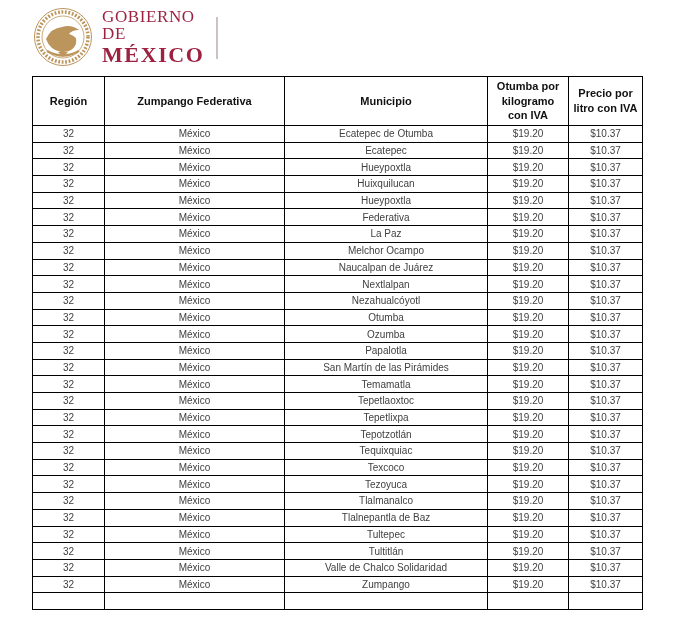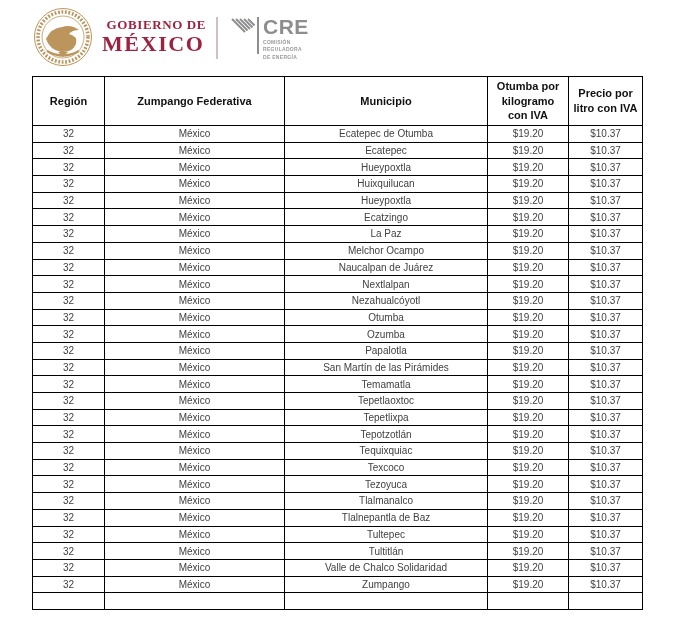--- a/index.html
+++ b/index.html
@@ -22,25 +22,24 @@
     align-items: center;
   }
   .seal { width: 60px; height: 60px; flex: 0 0 auto; }
   .wordmark {
     margin-left: 9px;
     font-family: "Liberation Serif", serif;
     color: #9D2241;
     width: 104px;
   }
   .wordmark .line1 {
-    font-size: 13px;
-    font-weight: bold;
+    font-size: 17px;
+    font-weight: normal;
     letter-spacing: 0.6px;
     line-height: 1.0;
-    text-align: right;
   }
   .wordmark .line2 {
     font-size: 22px;
     font-weight: bold;
     letter-spacing: 1.6px;
     line-height: 1.05;
     margin-top: 1px;
   }
   .header-divider {
     width: 1.5px;
@@ -126,40 +125,20 @@
       <path d="M25,45 L30,50 L35,45" fill="#BC955C"></path>
     </svg>
 
     <div class="wordmark">
       <div class="line1">GOBIERNO DE</div>
       <div class="line2">MÉXICO</div>
     </div>
 
     <div class="header-divider"></div>
 
-    <div class="cre-logo">
-      <svg class="cre-hatch" viewBox="0 0 24 20">
-        <g stroke="#8E8E90" stroke-width="2">
-          <line x1="1" y1="1" x2="14" y2="14"></line>
-          <line x1="5" y1="1" x2="16.5" y2="12.5"></line>
-          <line x1="9" y1="1" x2="19" y2="11"></line>
-          <line x1="13" y1="1" x2="21.5" y2="9.5"></line>
-          <line x1="17" y1="1" x2="23.5" y2="7.5"></line>
-        </g>
-      </svg>
-      <div class="cre-bar"></div>
-      <div class="cre-text">
-        <div class="cre-acronym">CRE</div>
-        <div class="cre-subtitle">
-          <div>COMISIÓN</div>
-          <div>REGULADORA</div>
-          <div>DE ENERGÍA</div>
-        </div>
-      </div>
-    </div>
   </header>
 
   <table class="price-table">
     <colgroup>
       <col style="width:72px">
       <col style="width:180px">
       <col style="width:203px">
       <col style="width:81px">
       <col style="width:74px">
     </colgroup>
@@ -205,21 +184,21 @@
         <tr>
         <td>32</td>
         <td>México</td>
         <td>Hueypoxtla</td>
         <td>$19.20</td>
         <td>$10.37</td>
       </tr>
         <tr>
         <td>32</td>
         <td>México</td>
-        <td>Ecatzingo</td>
+        <td>Federativa</td>
         <td>$19.20</td>
         <td>$10.37</td>
       </tr>
         <tr>
         <td>32</td>
         <td>México</td>
         <td>La Paz</td>
         <td>$19.20</td>
         <td>$10.37</td>
       </tr>

